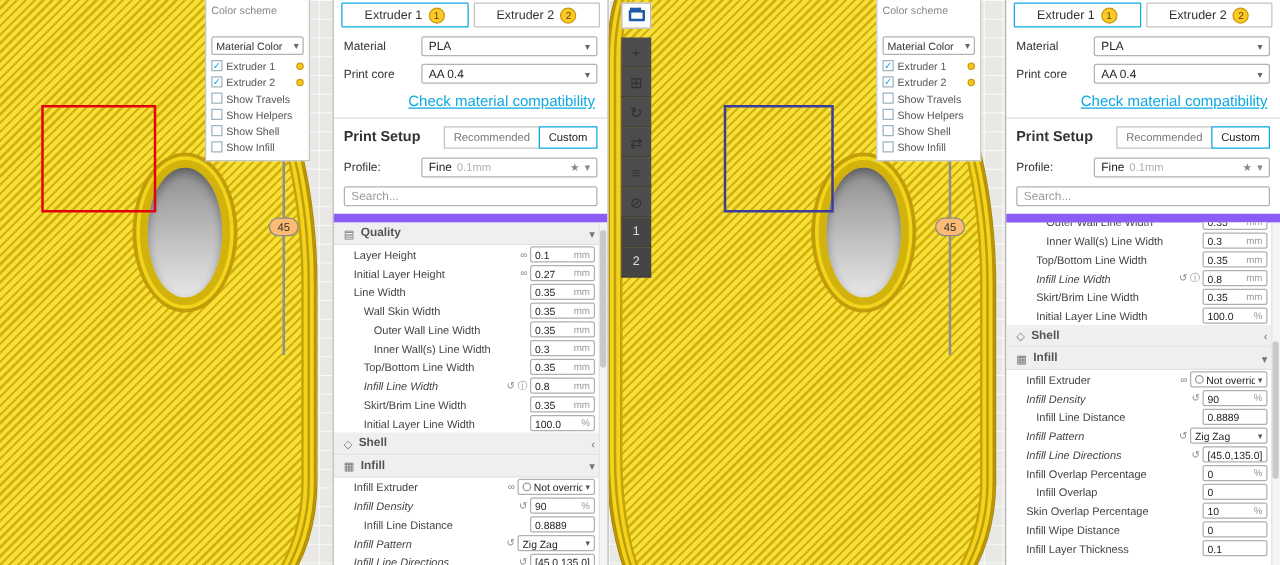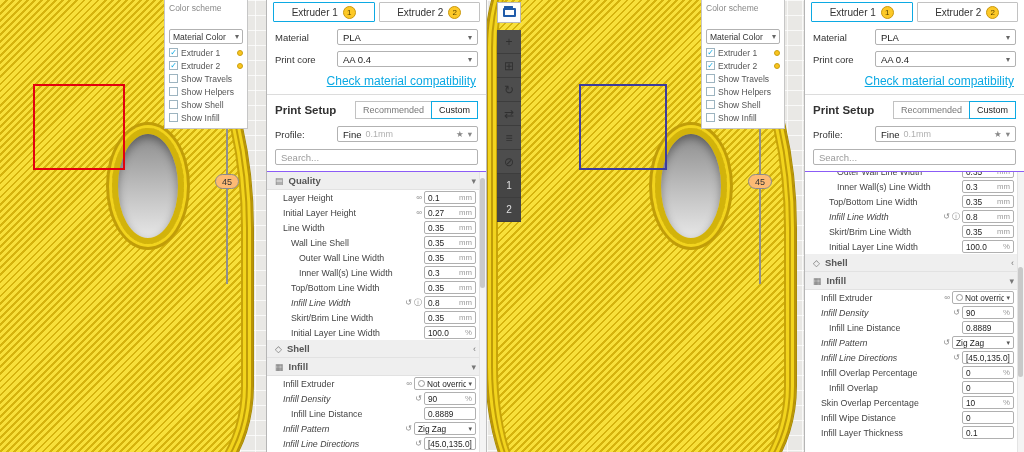--- a/index.html
+++ b/index.html
@@ -96,21 +96,21 @@
   .seg-btn + .seg-btn { margin-left: -1px; }
   .seg-btn.active { border-color: #0ca9e3; color: #222; position: relative; z-index: 1; }
   .sb-profile { display: flex; align-items: center; padding: 3px 8px 5px; }
   .pf-sub { color: #b0b0b0; margin-left: 4px; font-size: 9px; }
   .pf-icons { margin-left: auto; color: #888; font-size: 8.5px; display: flex; gap: 4px; align-items: center; }
   .sb-search { margin: 2px 8px 6px; height: 16px; border: 1px solid #b2b2b2; border-radius: 2px;
     display: flex; align-items: center; padding: 0 5px; background: #fff; }
   .sb-search input { border: none; outline: none; width: 100%; font-size: 9.5px; color: #555;
     font-family: "Liberation Sans", sans-serif; background: transparent; }
   .sb-search input::placeholder { color: #9a9a9a; }
-  .sb-list { flex: 1; overflow: hidden; border-top: 1px solid #8b5cf6; position: relative; }
+  .sb-list { flex: 1; overflow: hidden; border-top: 7px solid #8b5cf6; position: relative; }
   .cat { height: 18px; background: #efefef; border-bottom: 1px solid #e2e2e2; display: flex;
     align-items: center; padding: 0 10px 0 8px; gap: 5px; font-weight: bold; color: #555; font-size: 9.5px; }
   .cat-icon { font-size: 9px; color: #777; font-weight: normal; }
   .cat-chev { margin-left: auto; color: #777; font-weight: normal; font-size: 9px; }
   .row { height: 15px; display: flex; align-items: center; padding-right: 10px; }
   .row.partial { margin-top: -8px; }
   .row-label { flex: 1; font-size: 8.8px; color: #444; white-space: nowrap; overflow: hidden;
     text-overflow: ellipsis; }
   .row-label.italic { font-style: italic; }
   .micon { font-size: 8px; color: #8a8a8a; margin-right: 2px; flex: none; }
@@ -254,21 +254,21 @@
               </div>
             </div>
             <div class="row" style="padding-left: 16px;">
               <span class="row-label">Line Width</span>
               <div class="valbox">
                 <span class="val">0.35</span>
                 <span class="unit">mm</span>
               </div>
             </div>
             <div class="row" style="padding-left: 24px;">
-              <span class="row-label">Wall Line Shell</span>
+              <span class="row-label">Wall Skin Width</span>
               <div class="valbox">
                 <span class="val">0.35</span>
                 <span class="unit">mm</span>
               </div>
             </div>
             <div class="row" style="padding-left: 32px;">
               <span class="row-label">Outer Wall Line Width</span>
               <div class="valbox">
                 <span class="val">0.35</span>
                 <span class="unit">mm</span>

